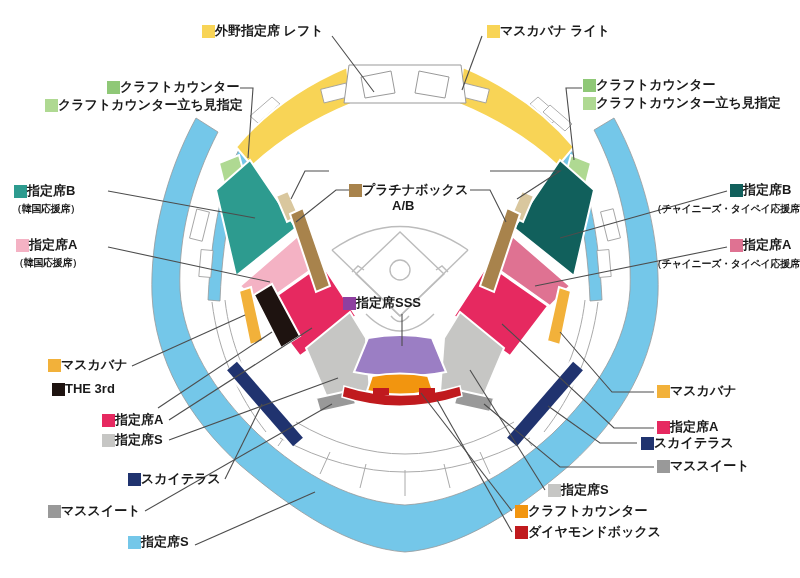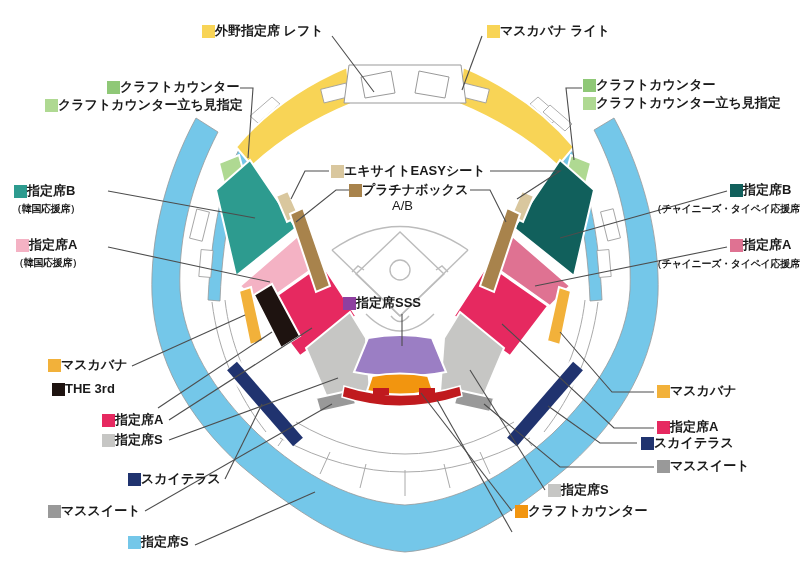--- a/index.html
+++ b/index.html
@@ -4,21 +4,21 @@
 <style>
   html,body{margin:0;padding:0;}
   body{width:800px;height:578px;position:relative;background:#ffffff;overflow:hidden;
        font-family:"Liberation Sans","DejaVu Sans",sans-serif;color:#1a1a1a;}
   #stage{position:absolute;left:0;top:0;width:800px;height:578px;}
   svg{position:absolute;left:0;top:0;}
   .lbl{position:absolute;display:flex;align-items:center;white-space:nowrap;
        font-size:13px;font-weight:bold;line-height:14px;}
   .sw{display:inline-block;width:13px;height:13px;flex:0 0 13px;}
   .sub{position:absolute;font-size:10px;font-weight:bold;white-space:nowrap;letter-spacing:-0.3px;}
-  .l2{position:absolute;font-size:13px;font-weight:normal;white-space:nowrap;}
+  .l2{position:absolute;font-size:13px;font-weight:bold;white-space:nowrap;}
 </style>
 </head>
 <body>
 
 <div id="stage">
 
 <svg width="800" height="578" viewBox="0 0 800 578">
 
   <path stroke="#999999" stroke-width="0.8" d="M 196,118 C 165,175 150,240 152,295 C 155,360 188,418 240,465 C 295,512 350,548 405,552
            C 460,548 515,512 570,465 C 622,418 655,360 658,295 C 660,240 645,175 614,118
@@ -164,24 +164,20 @@
 <div class="lbl" style="left:14px;top:184px">
   <span class="sw" style="background: rgb(45, 155, 143);"></span>
   <span>指定席B</span>
     </div>
 <div class="sub" style="left:12px;top:202px">（韓国応援席）</div>
 <div class="lbl" style="left:16px;top:238px">
   <span class="sw" style="background: rgb(244, 178, 196);"></span>
   <span>指定席A</span>
     </div>
 <div class="sub" style="left:14px;top:256px">（韓国応援席）</div>
-<div class="lbl" style="left:331px;top:164px">
-  <span class="sw" style="background: rgb(217, 199, 158);"></span>
-  <span>エキサイトEASYシート</span>
-    </div>
 <div class="lbl" style="left:349px;top:183px">
   <span class="sw" style="background: rgb(168, 131, 76);"></span>
   <span>プラチナボックス</span>
     </div>
 <div class="l2" style="left:392px;top:198px">A/B</div>
 <div class="lbl" style="left:343px;top:296px">
   <span class="sw" style="background: rgb(142, 63, 160);"></span>
   <span>指定席SSS</span>
     </div>
 <div class="lbl" style="left:48px;top:358px">
@@ -252,14 +248,18 @@
   <span>マススイート</span>
     </div>
 <div class="lbl" style="left:548px;top:483px">
   <span class="sw" style="background: rgb(198, 198, 196);"></span>
   <span>指定席S</span>
     </div>
 <div class="lbl" style="left:515px;top:504px">
   <span class="sw" style="background: rgb(242, 149, 15);"></span>
   <span>クラフトカウンター</span>
     </div>
+<div class="lbl" style="left:515px;top:525px">
+  <span class="sw" style="background: rgb(192, 26, 30);"></span>
+  <span>ダイヤモンドボックス</span>
+    </div>
 
 </div>
 
 </body></html>

